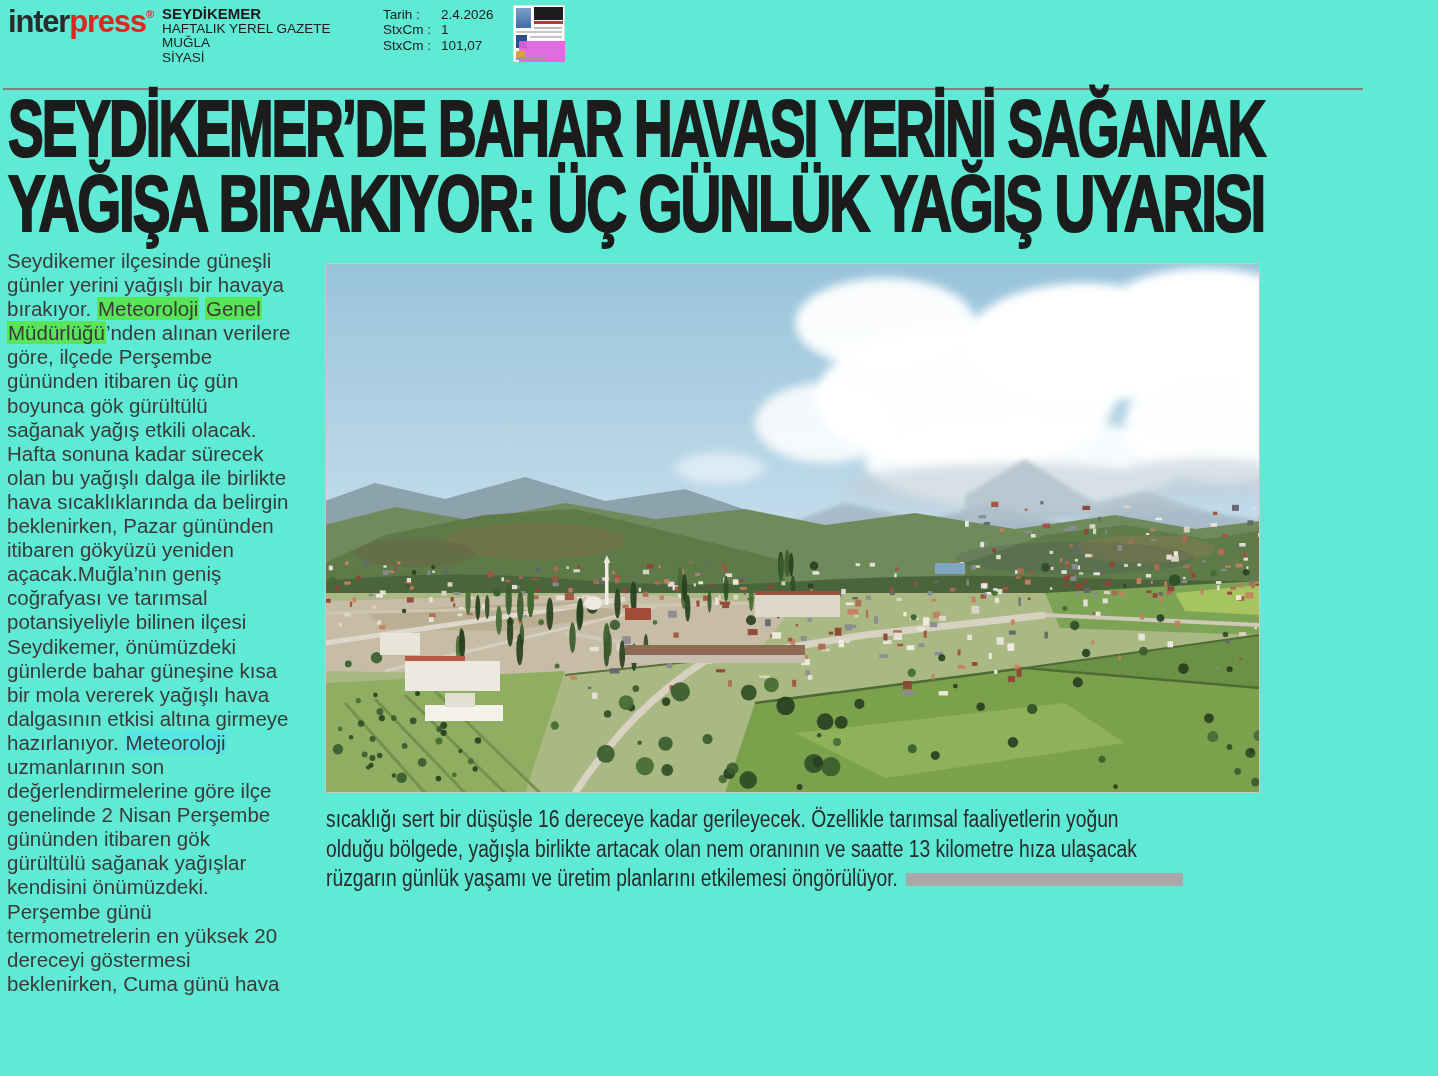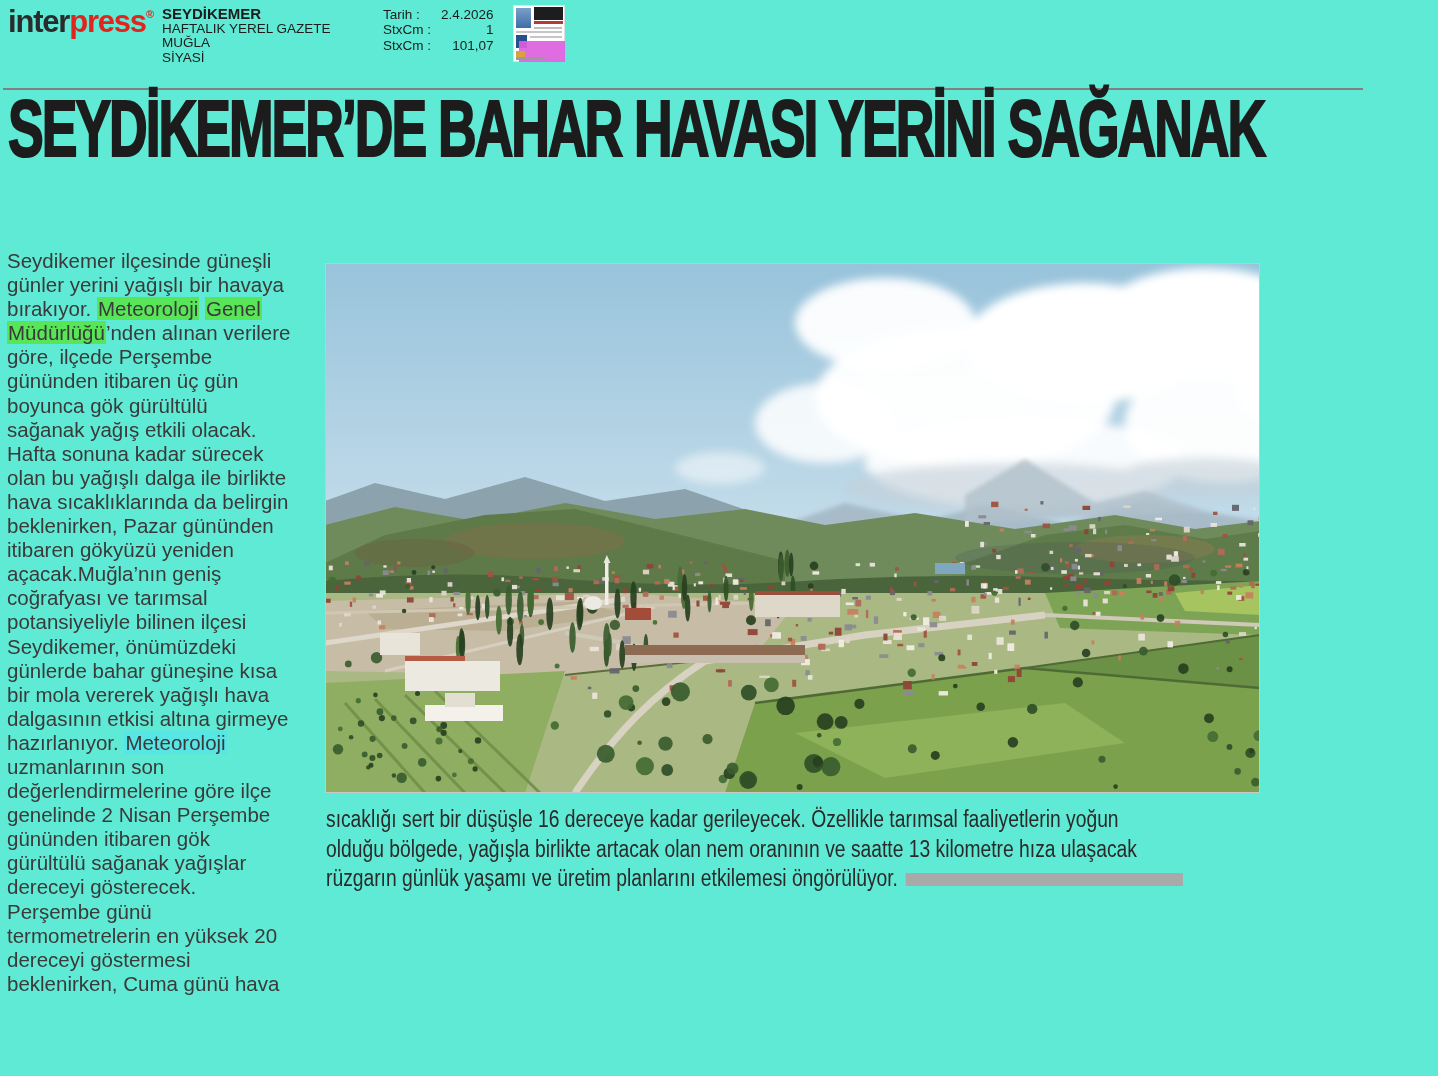--- a/index.html
+++ b/index.html
@@ -9,21 +9,21 @@
   .page{position:relative;width:1438px;height:1076px;background:#5eead4;overflow:hidden;
         font-family:"Liberation Sans","DejaVu Sans",sans-serif;color:#3d3d3d;}
   
   .logo{position:absolute;left:8px;top:4px;font-size:31px;font-weight:bold;letter-spacing:-1.2px;white-space:nowrap;}
   .logo .p1{color:#2b2b2b;}
   .logo .p2{color:var(--red);}
   .logo .reg{color:var(--red);font-size:11px;font-weight:bold;position:relative;top:-14px;letter-spacing:0;}
   .pub{position:absolute;left:162px;top:7px;line-height:14.6px;font-size:13.5px;color:#1c1c1c;white-space:nowrap;}
   .pub .pub-name{font-size:15px;font-weight:bold;}
   .meta{position:absolute;left:383px;top:7px;font-size:13.5px;line-height:15.4px;color:#1c1c1c;}
-  .meta-row{display:flex;justify-content:space-between;}
+  .meta-row{display:flex;}
   .meta-label{width:58px;}
   .meta-value{}
   
   .thumb{position:absolute;left:513px;top:5px;width:52px;height:57px;background:#fdfdfd;
          box-shadow:0 0 0 1px #e0e0e0 inset;}
   .thumb div{position:absolute;}
   .t-photo{left:3px;top:3px;width:15px;height:20px;background:linear-gradient(#7ba0c8,#3f6da8);}
   .t-head{left:21px;top:2px;width:29px;height:13px;background:#1d1d1d;}
   .t-red{left:21px;top:16px;width:29px;height:3px;background:#b23b33;}
   .t-l1{left:21px;top:22px;width:28px;height:2px;background:#bdbdbd;}
@@ -97,20 +97,21 @@
       <div class="t-mag"></div>
       <div class="t-orange"></div>
       <div class="t-foot"></div>
     </div>
   </div>
 
   <div class="rule"></div>
 
   <div class="headline">
     <div class="hl-line"><span class="hl-fit" style="transform: scaleX(0.669153);">SEYDİKEMER’DE BAHAR HAVASI YERİNİ SAĞANAK</span></div>
+    <div class="hl-line"><span class="hl-fit" style="transform: scaleX(0.707606);">YAĞIŞA BIRAKIYOR: ÜÇ GÜNLÜK YAĞIŞ UYARISI</span></div>
   </div>
 
   <div class="bodycol" id="body-col">
       <div class="bline"><span>Seydikemer ilçesinde güneşli</span></div>
       <div class="bline"><span>günler yerini yağışlı bir havaya</span></div>
       <div class="bline"><span>bırakıyor. </span><span class="hl-green">Meteoroloji</span><span> </span><span class="hl-green">Genel</span></div>
       <div class="bline"><span class="hl-green">Müdürlüğü</span><span>’nden alınan verilere</span></div>
       <div class="bline"><span>göre, ilçede Perşembe</span></div>
       <div class="bline"><span>gününden itibaren üç gün</span></div>
       <div class="bline"><span>boyunca gök gürültülü</span></div>
@@ -126,21 +127,21 @@
       <div class="bline"><span>Seydikemer, önümüzdeki</span></div>
       <div class="bline"><span>günlerde bahar güneşine kısa</span></div>
       <div class="bline"><span>bir mola vererek yağışlı hava</span></div>
       <div class="bline"><span>dalgasının etkisi altına girmeye</span></div>
       <div class="bline"><span>hazırlanıyor. </span><span class="hl-cyan">Meteoroloji</span></div>
       <div class="bline"><span>uzmanlarının son</span></div>
       <div class="bline"><span>değerlendirmelerine göre ilçe</span></div>
       <div class="bline"><span>genelinde 2 Nisan Perşembe</span></div>
       <div class="bline"><span>gününden itibaren gök</span></div>
       <div class="bline"><span>gürültülü sağanak yağışlar</span></div>
-      <div class="bline"><span>dereceyi gösterecek.</span></div>
+      <div class="bline"><span>kendisini önümüzdeki.</span></div>
       <div class="bline"><span>Perşembe günü</span></div>
       <div class="bline"><span>termometrelerin en yüksek 20</span></div>
       <div class="bline"><span>dereceyi göstermesi</span></div>
       <div class="bline"><span>beklenirken, Cuma günü hava</span></div>
     </div>
 
   <figure class="photo" style="margin:0">
     <svg id="photo-svg" viewBox="0 0 935 530" preserveAspectRatio="none">
       <defs>
         <linearGradient id="sky" x1="0" y1="0" x2="0" y2="1">

